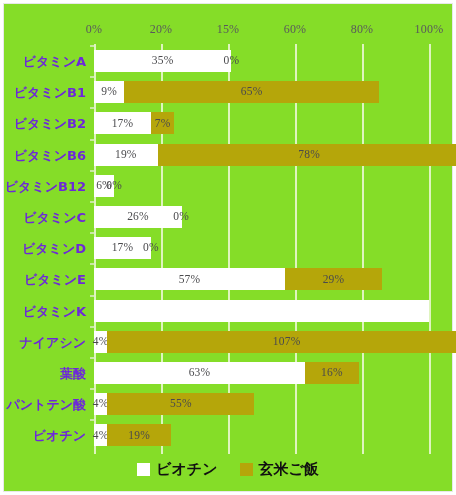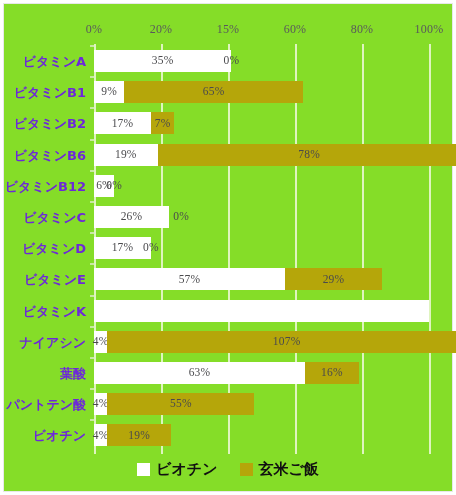--- a/index.html
+++ b/index.html
@@ -160,21 +160,21 @@
           <div class="seg gold" style="left: 137.35px; width: 0px;">
             <span class="seg-value">0%</span>
           </div>
         </div>
         <div class="row" style="top: 37.2px;">
           <div class="tickmark"></div>
           <div class="cat-label">ビタミンB1</div>
           <div class="seg white" style="left: 0px; width: 30.15px;">
             <span class="seg-value">9%</span>
           </div>
-          <div class="seg gold" style="left: 30.15px; width: 179px;">
+          <div class="seg gold" style="left: 30.15px; width: 255px;">
             <span class="seg-value">65%</span>
           </div>
         </div>
         <div class="row" style="top: 68.4px;">
           <div class="tickmark"></div>
           <div class="cat-label">ビタミンB2</div>
           <div class="seg white" style="left: 0px; width: 56.95px;">
             <span class="seg-value">17%</span>
           </div>
           <div class="seg gold" style="left: 56.95px; width: 23.45px;">
@@ -197,21 +197,21 @@
           <div class="seg white" style="left: 0px; width: 20.1px;">
             <span class="seg-value">6%</span>
           </div>
           <div class="seg gold" style="left: 20.1px; width: 0px;">
             <span class="seg-value">0%</span>
           </div>
         </div>
         <div class="row" style="top: 162px;">
           <div class="tickmark"></div>
           <div class="cat-label">ビタミンC</div>
-          <div class="seg white" style="left: 0px; width: 75px;">
+          <div class="seg white" style="left: 0px; width: 88px;">
             <span class="seg-value">26%</span>
           </div>
           <div class="seg gold" style="left: 87.1px; width: 0px;">
             <span class="seg-value">0%</span>
           </div>
         </div>
         <div class="row" style="top: 193.2px;">
           <div class="tickmark"></div>
           <div class="cat-label">ビタミンD</div>
           <div class="seg white" style="left: 0px; width: 56.95px;">

